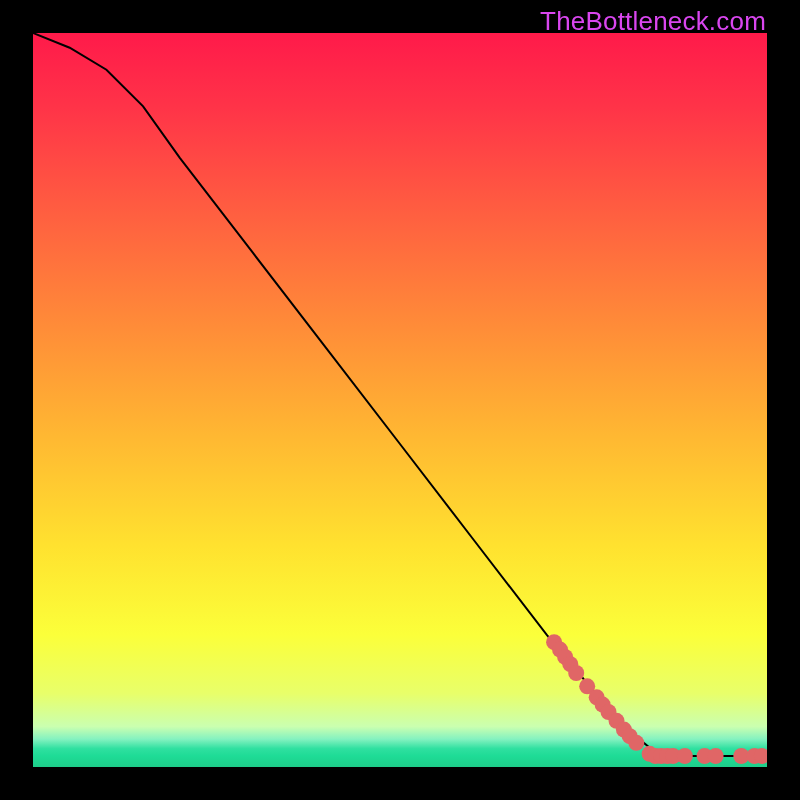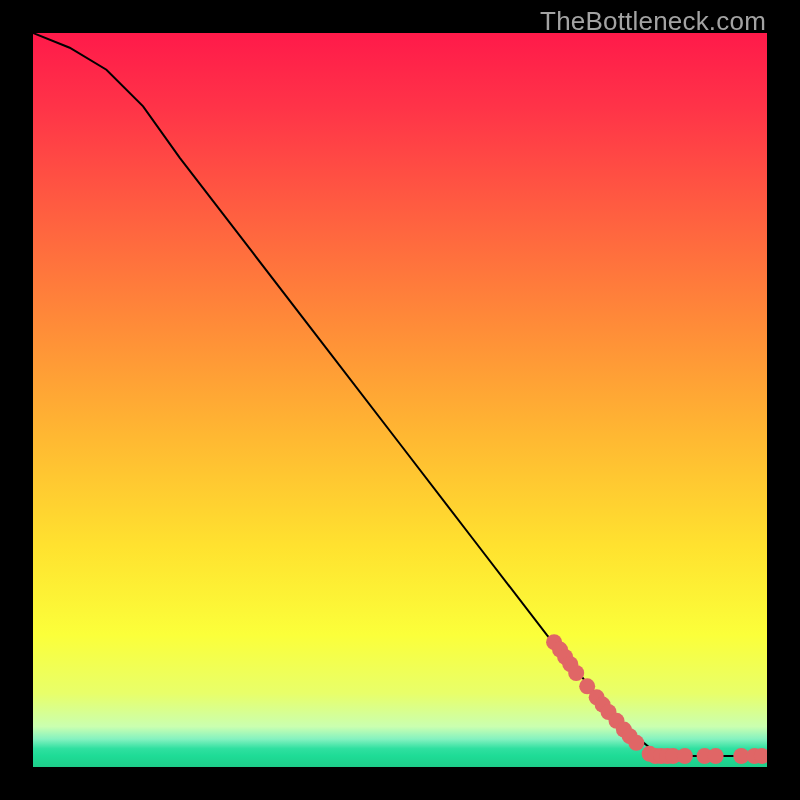--- a/index.html
+++ b/index.html
@@ -22,21 +22,21 @@
     left: 33px;
     top: 33px;
     width: 734px;
     height: 734px;
     overflow: hidden;
   }
   .watermark {
     position: absolute;
     top: 6px;
     right: 34px;
-    color: #a3a3a3;
+    color: #d946ef;
     font-size: 26px;
     font-weight: 500;
     letter-spacing: 0.2px;
     user-select: none;
   }
   svg {
     display: block;
   }
 </style>
 </head>

